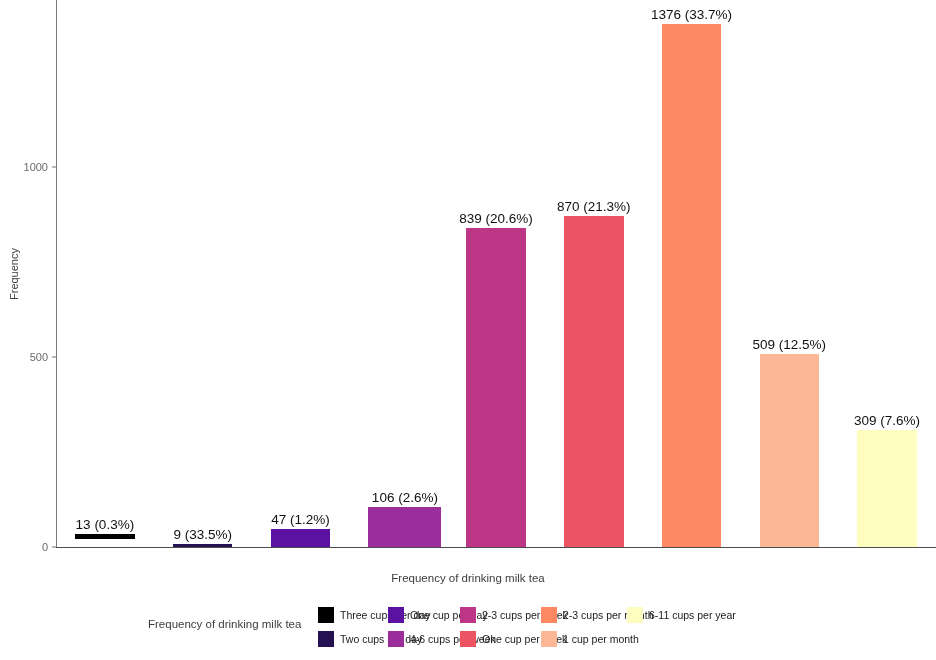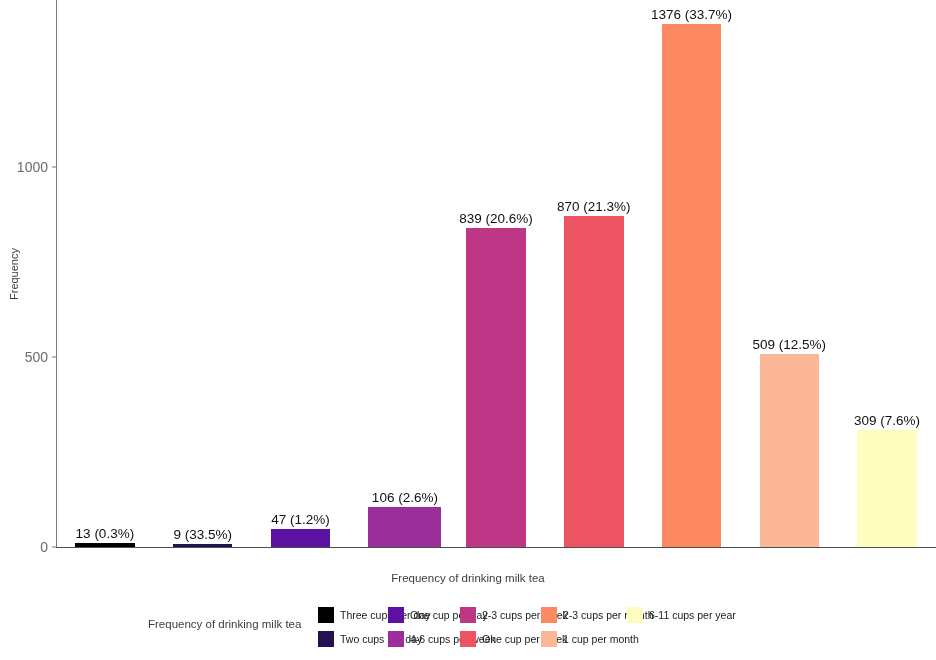--- a/index.html
+++ b/index.html
@@ -8,21 +8,21 @@
     font-family:"Liberation Sans", sans-serif;
     color:#1a1a1a;overflow:hidden;position:relative;
   }
   #root{position:absolute;inset:0;}
 
   
   .panel{position:absolute;left:56px;top:0px;width:880px;height:548px;}
   .axis-v{position:absolute;left:56px;top:0px;width:1px;height:548px;background:#7a7a7a;}
   .axis-h{position:absolute;left:56px;top:547px;width:880px;height:1px;background:#4d4d4d;}
   .ytick-label{position:absolute;right:10px;transform:translateY(-50%);
-         font-size:14px;color:#6b6b6b;white-space:nowrap;text-align:right;}
+         font-size:11px;color:#6b6b6b;white-space:nowrap;text-align:right;}
   .ytick-mark{position:absolute;left:52px;width:4px;height:1px;background:#7a7a7a;
          transform:translateY(-50%);}
 
   .ylab{position:absolute;left:2px;top:274px;transform:translate(0,-50%) rotate(-90deg);
         transform-origin:center center;font-size:11px;color:#3d3d3d;white-space:nowrap;
         width:120px;margin-left:-48px;text-align:center;}
 
   .bar{position:absolute;bottom:0;}
   .bar-shape{position:absolute;left:0;bottom:0;width:100%;}
   .bar-label{position:absolute;left:50%;transform:translateX(-50%);
@@ -40,21 +40,21 @@
   .legend-item{display:flex;align-items:center;height:22px;margin-bottom:2px;}
   .swatch{width:16px;height:16px;flex:0 0 16px;margin-right:6px;}
   .legend-text{font-size:10.5px;color:#1a1a1a;white-space:nowrap;}
 </style>
 </head>
 <body>
 
 <div id="root">
 
   <div class="panel" id="panel">
-      <div class="bar" title="Three cups per day: 13 (0.3%)" style="left: 19.0667px; width: 59.6444px; height: 34.94px; bottom: 0; text-decoration: underline;">
+      <div class="bar" title="Three cups per day: 13 (0.3%)" style="left: 19.0667px; width: 59.6444px; height: 34.94px; bottom: 9px; text-decoration: underline;">
         <div class="bar-shape" style="height: 4.94px; background: rgb(0, 0, 0);"></div>
         <div class="bar-label" style="bottom: 6.94px;">13 (0.3%)</div>
       </div>
       <div class="bar" title="Two cups per day: 9 (0.2%)" style="left: 116.844px; width: 59.6444px; height: 33.42px; bottom: 1px;">
         <div class="bar-shape" style="height: 3.42px; background: rgb(35, 17, 81);"></div>
         <div class="bar-label" style="bottom: 5.42px;">9 (33.5%)</div>
       </div>
       <div class="bar" title="One cup per day: 47 (1.2%)" style="left: 214.622px; width: 59.6444px; height: 47.86px; bottom: 1px; text-align: center;">
         <div class="bar-shape" style="height: 17.86px; background: rgb(92, 18, 160);"></div>
         <div class="bar-label" style="bottom: 19.86px;">47 (1.2%)</div>

